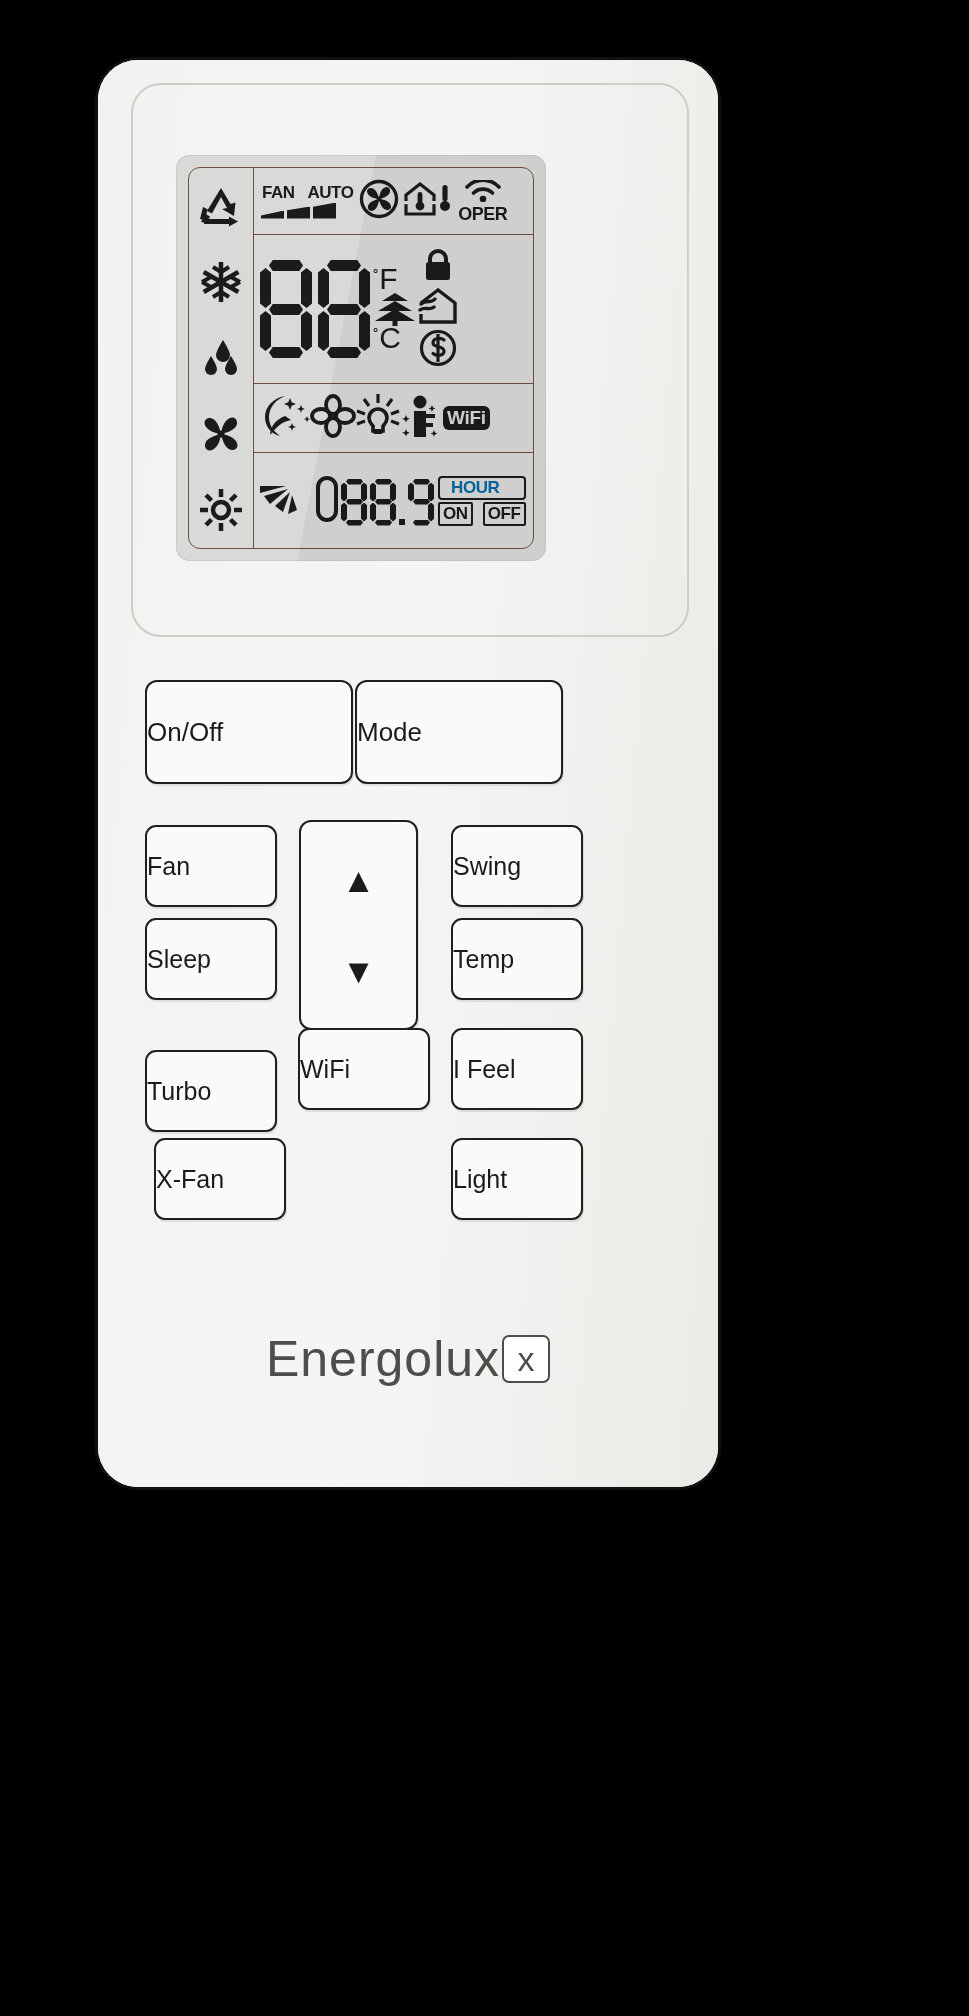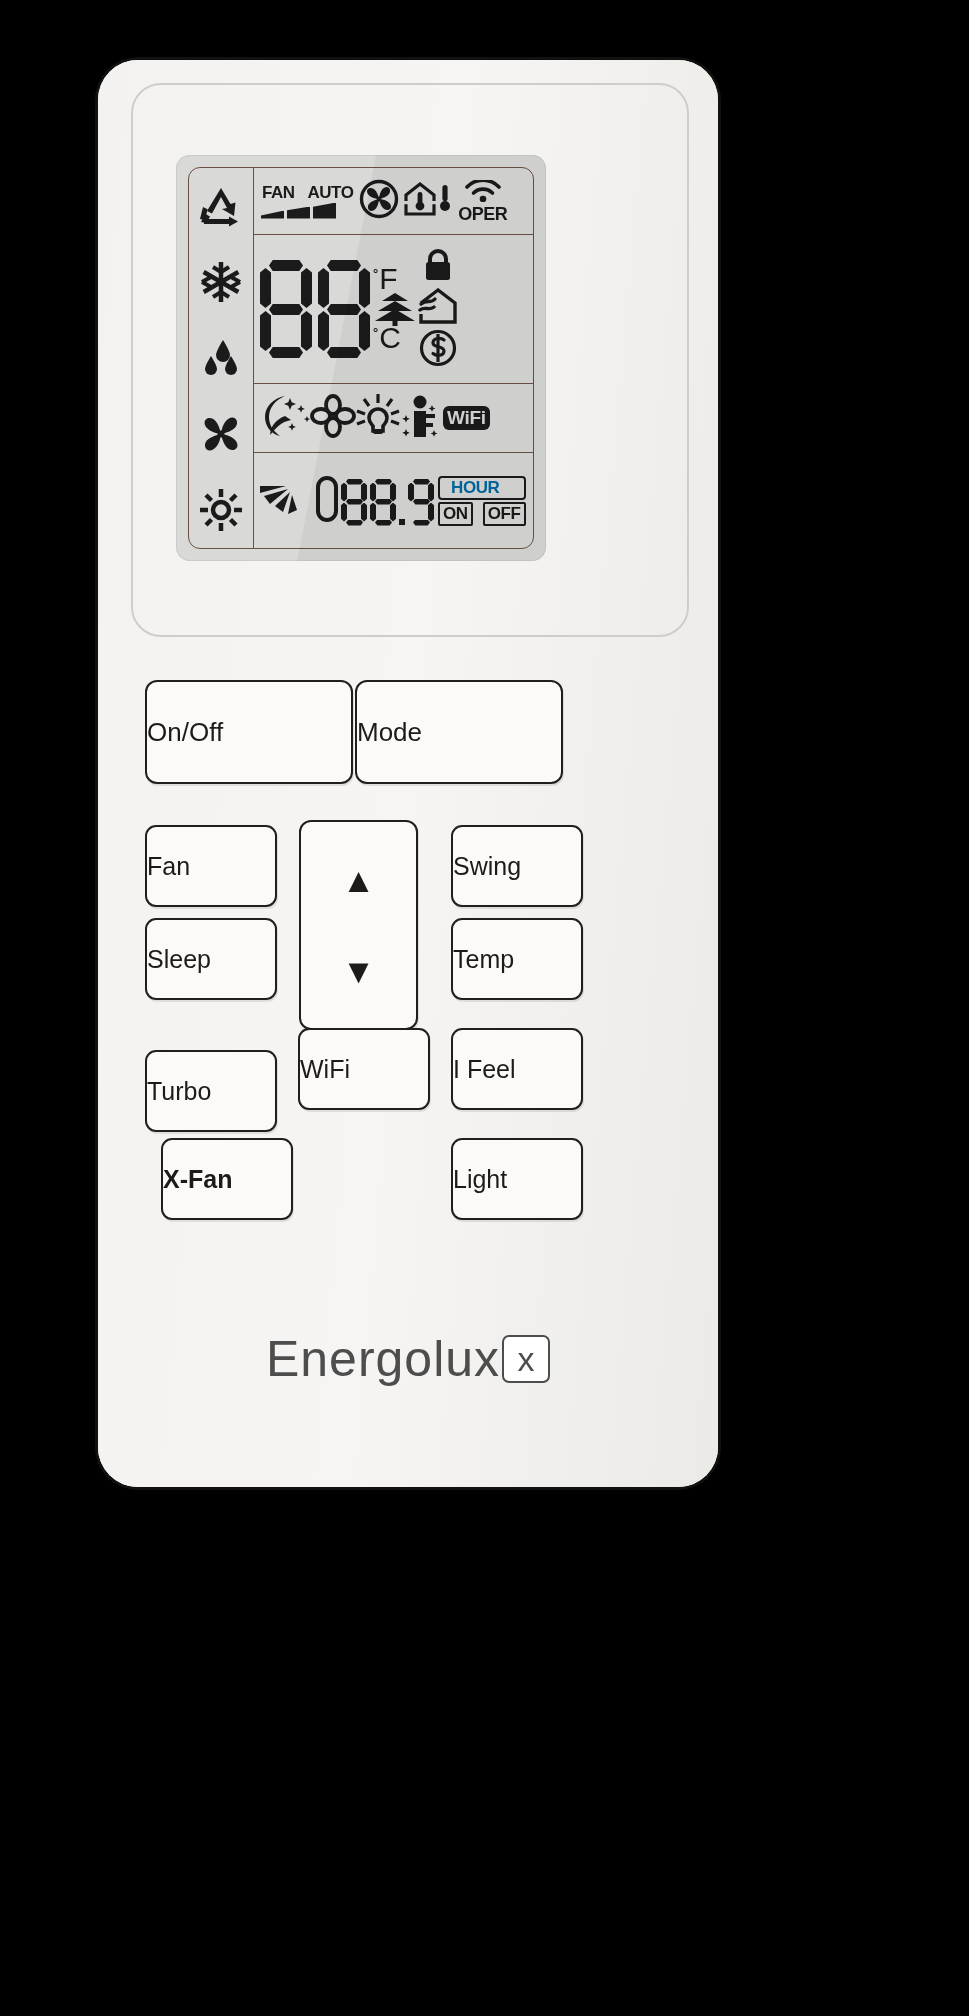--- a/index.html
+++ b/index.html
@@ -506,21 +506,21 @@
         <div class="btn small" style="left:47px;top:390px;width:128px;height:78px;">
           <span>Turbo</span>
         </div>
         <div class="btn small" style="left:200px;top:368px;width:128px;height:78px;">
           <span>WiFi</span>
         </div>
         <div class="btn small" style="left:353px;top:368px;width:128px;height:78px;">
           <span>I Feel</span>
         </div>
 
-        <div class="btn small" style="left:63px;top:478px;width:128px;height:78px;font-weight:bold;">
+        <div class="btn small" style="left:56px;top:478px;width:128px;height:78px;">
           <span>X-Fan</span>
         </div>
         <div class="btn small" style="left:353px;top:478px;width:128px;height:78px;">
           <span>Light</span>
         </div>
       </div>
 
       <div class="logo">
         <span class="logo-text">Energolux</span>
         <span class="logo-x">x</span>

